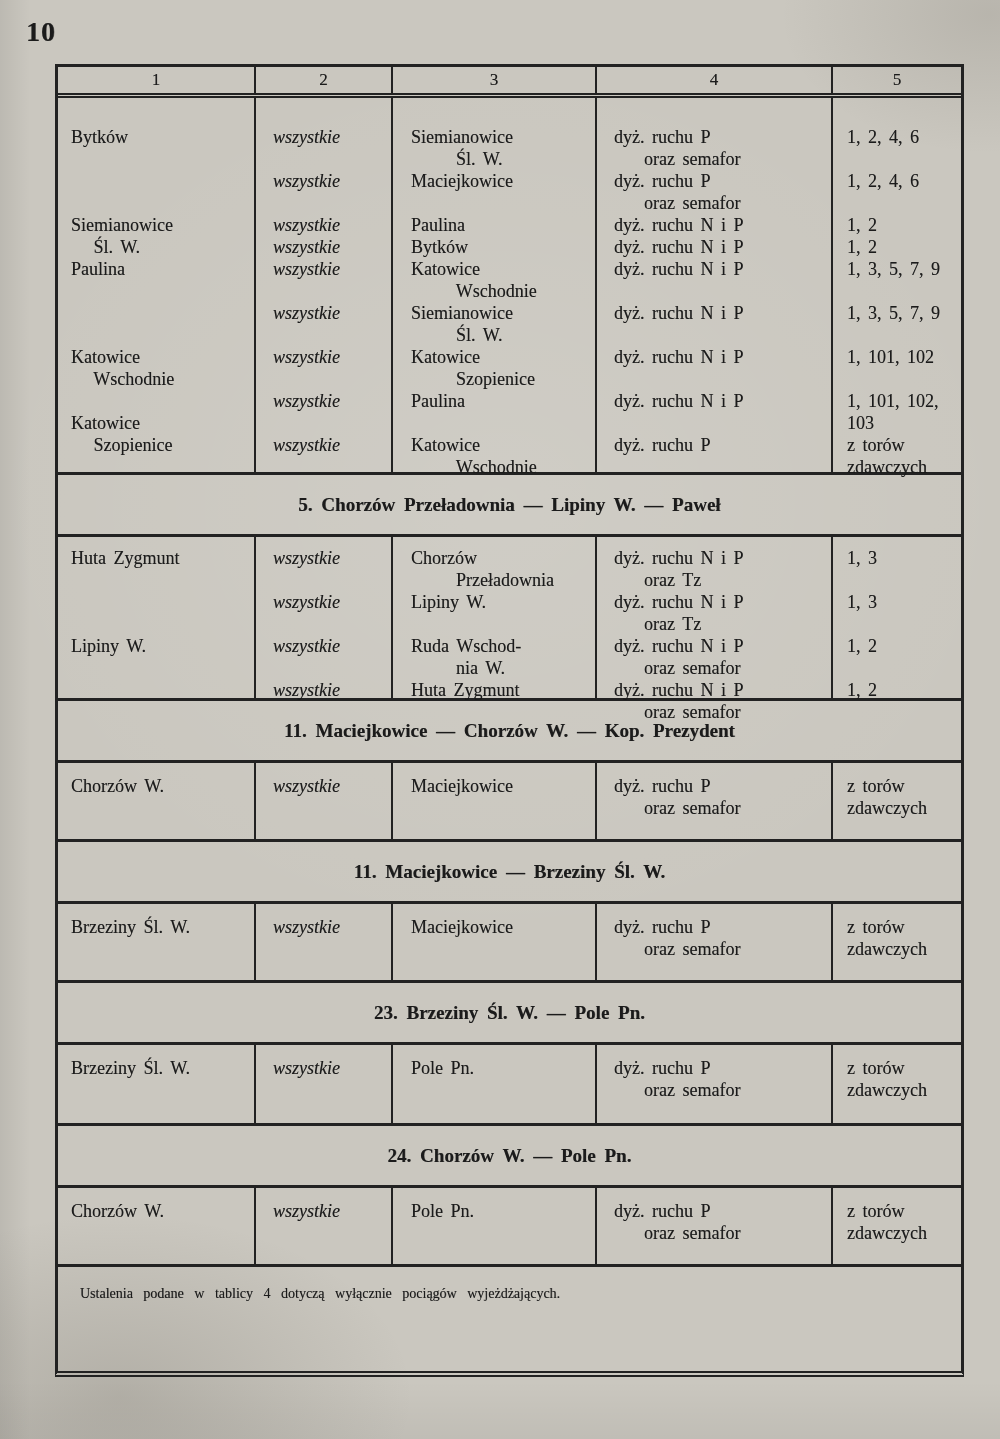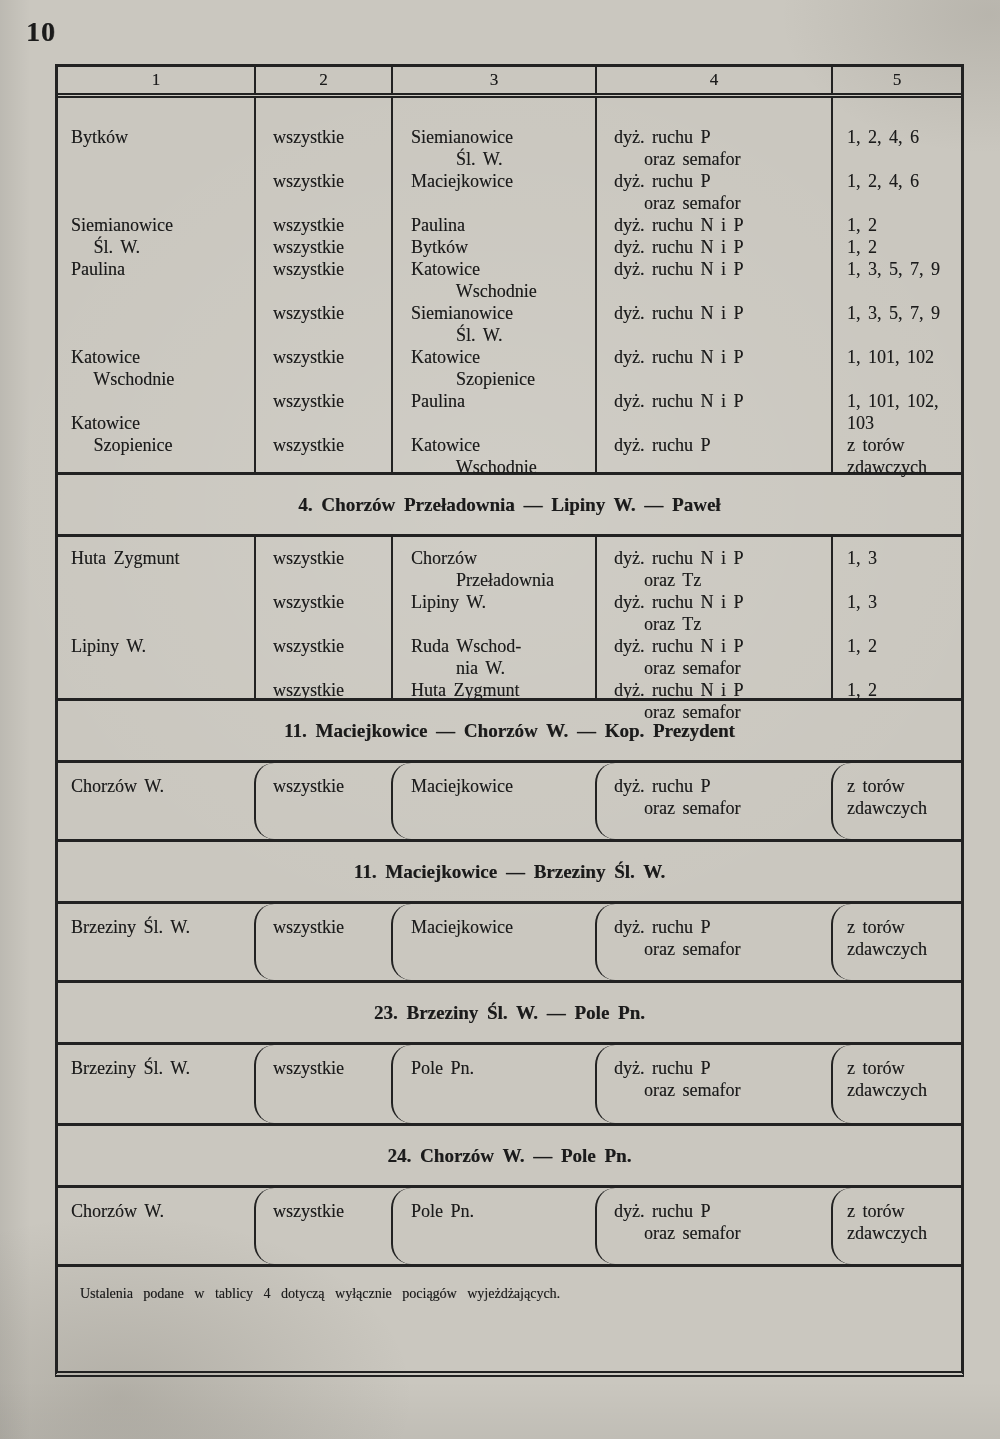--- a/index.html
+++ b/index.html
@@ -40,28 +40,28 @@
   .block{display:flex;box-sizing:border-box;border-bottom:3px solid #222;}
   .col{box-sizing:border-box;}
   .col + .col{border-left:2px solid #222;}
   .c0{width:196px;} .c1{width:137px;} .c2{width:204px;} .c3{width:236px;} .c4{flex:1;}
   .ln{
     height:22px;line-height:22px;font-size:18px;white-space:pre;
     word-spacing:3px;overflow:hidden;
     text-shadow:.3px .3px .5px rgba(10,10,10,.4);
   }
   .c0 .ln{padding-left:13px;}
-  .c1 .ln{padding-left:17px;}
+  .c1 .ln{padding-left:17px;font-style:italic;}
   .c2 .ln{padding-left:18px;}
   .c3 .ln{padding-left:17px;}
   .c4 .ln{padding-left:14px;}
   .b1{height:377px;} .b1 .col{padding-top:28px;}
   .b2{height:164px;} .b2 .col{padding-top:10px;}
   .s3{height:79px;} .s4{height:79px;} .s5{height:81px;} .s6{height:79px;}
-  .s3 .col,.s4 .col,.s5 .col,.s6 .col{padding-top:12px;border-radius:20px;}
+  .s3 .col,.s4 .col,.s5 .col,.s6 .col{padding-top:12px;}
   .hband{
     height:62px;box-sizing:border-box;border-bottom:3px solid #222;
     display:flex;align-items:center;justify-content:center;
     font-weight:bold;font-size:19px;word-spacing:4px;
     text-shadow:.35px .35px .55px rgba(10,10,10,.45);
   }
   .note{padding:13px 20px 0 22px;}
   .note-title{
     font-weight:bold;font-size:19px;line-height:27px;word-spacing:3px;
     text-shadow:.35px .35px .55px rgba(10,10,10,.45);
@@ -171,21 +171,21 @@
           <div class="ln">&nbsp;</div>
           <div class="ln">1, 101, 102</div>
           <div class="ln">&nbsp;</div>
           <div class="ln">1, 101, 102,</div>
           <div class="ln">103</div>
           <div class="ln">z torów</div>
           <div class="ln">zdawczych</div>
         </div>
       </div>
       <div class="hband">
-        <span>4. Chorzów Przeładownia — Lipiny W. — Paweł</span>
+        <span>5. Chorzów Przeładownia — Lipiny W. — Paweł</span>
       </div>
       <div class="block b2">
         <div class="col c0">
           <div class="ln">Huta Zygmunt</div>
           <div class="ln">&nbsp;</div>
           <div class="ln">&nbsp;</div>
           <div class="ln">&nbsp;</div>
           <div class="ln">Lipiny W.</div>
           <div class="ln">&nbsp;</div>
           <div class="ln">&nbsp;</div>

